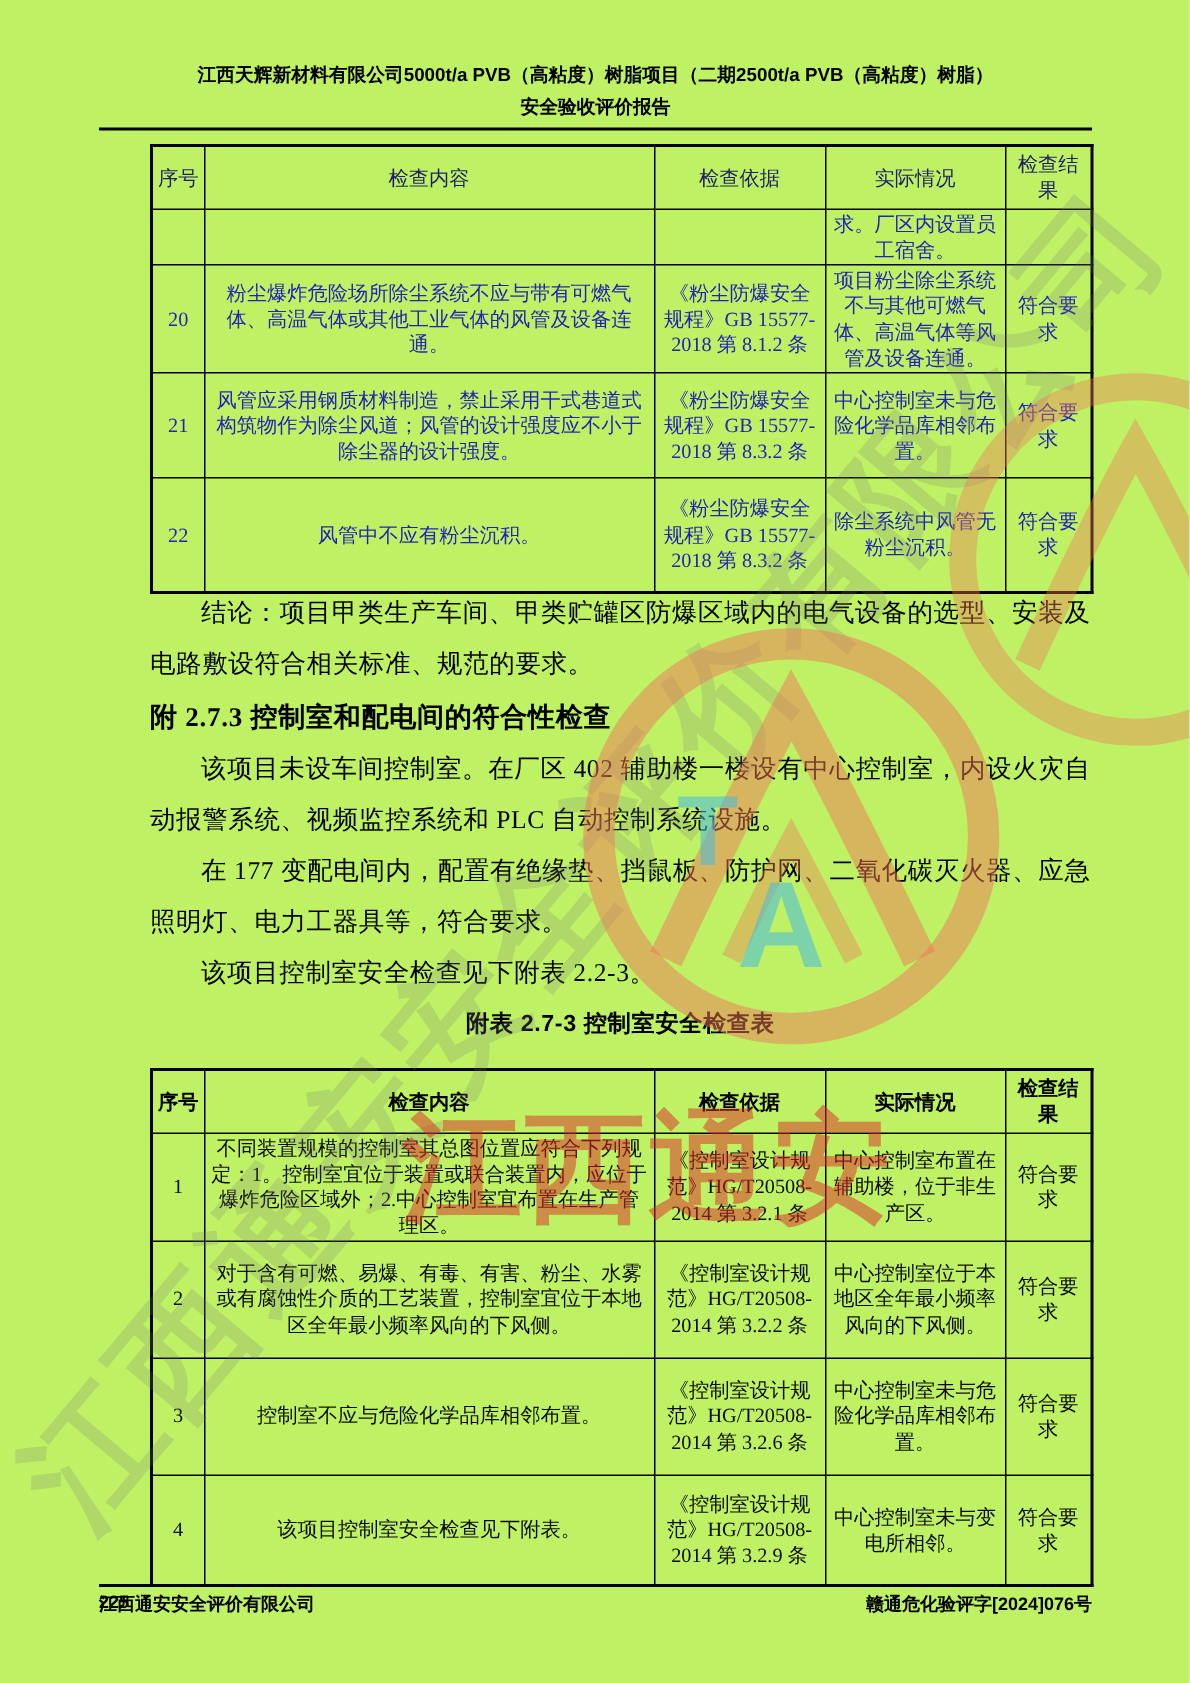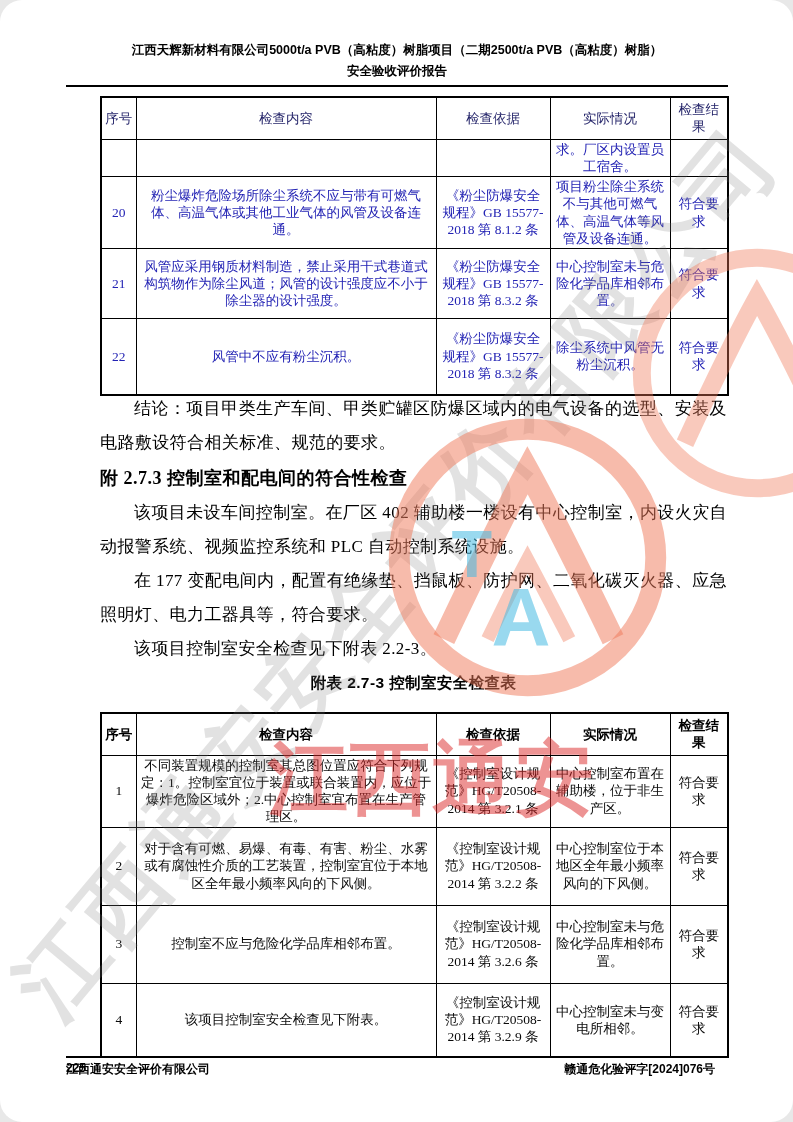--- a/index.html
+++ b/index.html
@@ -1,19 +1,19 @@
 <!DOCTYPE html>
 <html><head>
 <meta charset="utf-8">
 <style>
   html,body { margin:0; padding:0; background:#e8e8e8; }
   .page {
     position:relative; width:793px; height:1122px; margin:0 auto;
-    background:#ffffff; overflow:hidden;
-    font-family:"Liberation Serif", serif; color:#000;border-radius:22px;
+    background:#bef264; overflow:hidden;
+    font-family:"Liberation Serif", serif; color:#000;
   }
   
   .report-header {
     position:absolute; left:66px; top:40px; width:662px;
     text-align:center; font-weight:bold; font-size:12.5px; line-height:1.7;
     font-family:"Liberation Sans", sans-serif; color:#000;
   }
   .rule { position:absolute; left:66px; width:662px; background:#000; }
   .rule.top { top:85px; height:2px; }
   .rule.bottom { top:1056px; height:2px; }
@@ -49,21 +49,21 @@
     margin:2px 0 0 0; text-indent:0; text-align:center; font-weight:bold;
     font-size:15.5px; line-height:30px; font-family:"Liberation Sans", sans-serif;
   }
   
   .page-footer {
     position:absolute; left:66px; top:1061px; width:662px; height:20px;
     font-family:"Liberation Sans", sans-serif; font-size:12px; font-weight:bold;
   }
   .page-footer .f-left  { position:absolute; left:0; top:0; }
   .page-footer .f-center{ position:absolute; left:0; right:0; top:0; text-align:left; }
-  .page-footer .f-right { position:absolute; right:13px; top:0; }
+  .page-footer .f-right { position:absolute; right:0; top:0; }
   
   .wm-layer { position:absolute; inset:0; pointer-events:none; z-index:30; }
   .wm-diag {
     position:absolute; left:50%; top:51%;
     transform:translate(-50%,-50%) rotate(-50deg);
     font-size:88px; font-weight:bold; white-space:nowrap; letter-spacing:6px;
     color:rgba(125,125,125,0.22); font-family:"Liberation Sans", sans-serif;
   }
   .wm-logo-main    { position:absolute; left:385px; top:415px; width:285px; height:285px; }
   .wm-logo-partial { position:absolute; left:622px; top:238px; width:270px; height:270px; }

